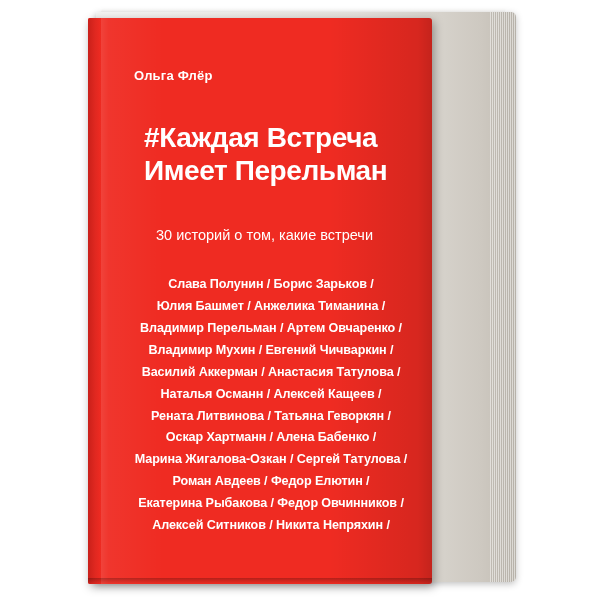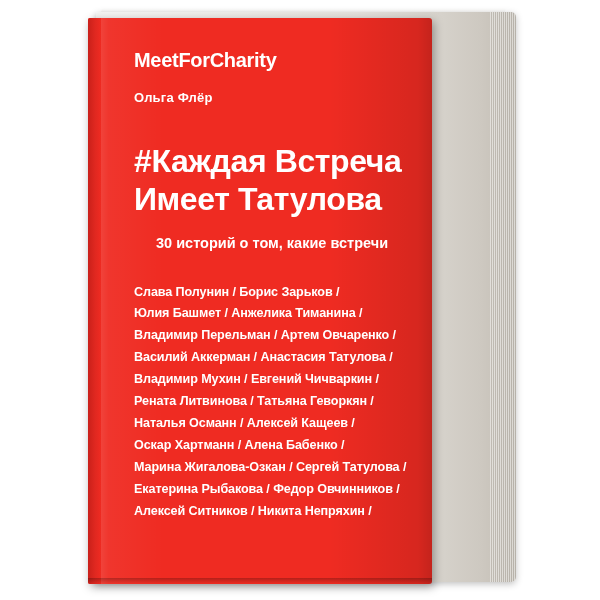--- a/index.html
+++ b/index.html
@@ -125,44 +125,45 @@
 
   .author {
     margin-top: 20px;
     font-size: 13px;
     font-weight: bold;
     letter-spacing: 0.2px;
   }
 
   .title {
     margin-top: 38px;
-    font-size: 32px;
+    font-size: 28px;
     font-weight: bold;
     line-height: 1.18;
     letter-spacing: -0.4px;
+    margin-left: 10px;
   }
   .title-line { display: block; }
 
   .subtitle {
-    margin-top: 14px;
+    margin-top: 38px;
     font-size: 14.5px;
-    font-weight: bold;
+    font-weight: normal;
     line-height: 1.45;
     padding-left: 22px;
   }
   .subtitle-line { display: block; }
 
   .names {
     margin-top: 28px;
     font-size: 12.6px;
     font-weight: bold;
     line-height: 1.74;
     letter-spacing: -0.1px;
   }
-  .name-line { display: block; white-space: nowrap; }
+  .name-line { display: block; white-space: nowrap; text-align: center; }
 
   
   .cover-bottom-shade {
     position: absolute;
     left: 88px;
     top: 578px;
     width: 344px;
     height: 6px;
     background: linear-gradient(180deg, rgba(0,0,0,0.25), rgba(0,0,0,0));
     pointer-events: none;
@@ -174,45 +175,43 @@
 <div id="scene">
 
   <div class="book-pages-top"></div>
   <div class="book-pages"></div>
 
   <div class="cover">
     <div class="spine"></div>
 
     <div class="cover-inner">
 
-      <div class="brand">
-        <span class="meet">Meet</span><span class="for">For</span><span class="charity">Charity</span>
-      </div>
 
       <div class="author">Ольга Флёр</div>
 
       <div class="title">
         <span class="title-line">#Каждая Встреча</span>
-        <span class="title-line">Имеет Татулова</span>
+        <span class="title-line">Имеет Перельман</span>
       </div>
 
       <div class="subtitle">
         <span class="subtitle-line">30 историй о том, какие встречи</span>
       </div>
 
       <div class="names">
         <span class="name-line">Слава Полунин / Борис Зарьков /</span>
         <span class="name-line">Юлия Башмет / Анжелика Тиманина /</span>
         <span class="name-line">Владимир Перельман / Артем Овчаренко /</span>
+        <span class="name-line">Владимир Мухин / Евгений Чичваркин /</span>
         <span class="name-line">Василий Аккерман / Анастасия Татулова /</span>
-        <span class="name-line">Владимир Мухин / Евгений Чичваркин /</span>
+        <span class="name-line">Наталья Османн / Алексей Кащеев /</span>
         <span class="name-line">Рената Литвинова / Татьяна Геворкян /</span>
-        <span class="name-line">Наталья Османн / Алексей Кащеев /</span>
         <span class="name-line">Оскар Хартманн / Алена Бабенко /</span>
         <span class="name-line">Марина Жигалова-Озкан / Сергей Татулова /</span>
+        <span class="name-line">Роман Авдеев / Федор Елютин /</span>
         <span class="name-line">Екатерина Рыбакова / Федор Овчинников /</span>
         <span class="name-line">Алексей Ситников / Никита Непряхин /</span>
 
       </div>
 
     </div>
   </div>
 
   <div class="cover-bottom-shade"></div>
 </div>

